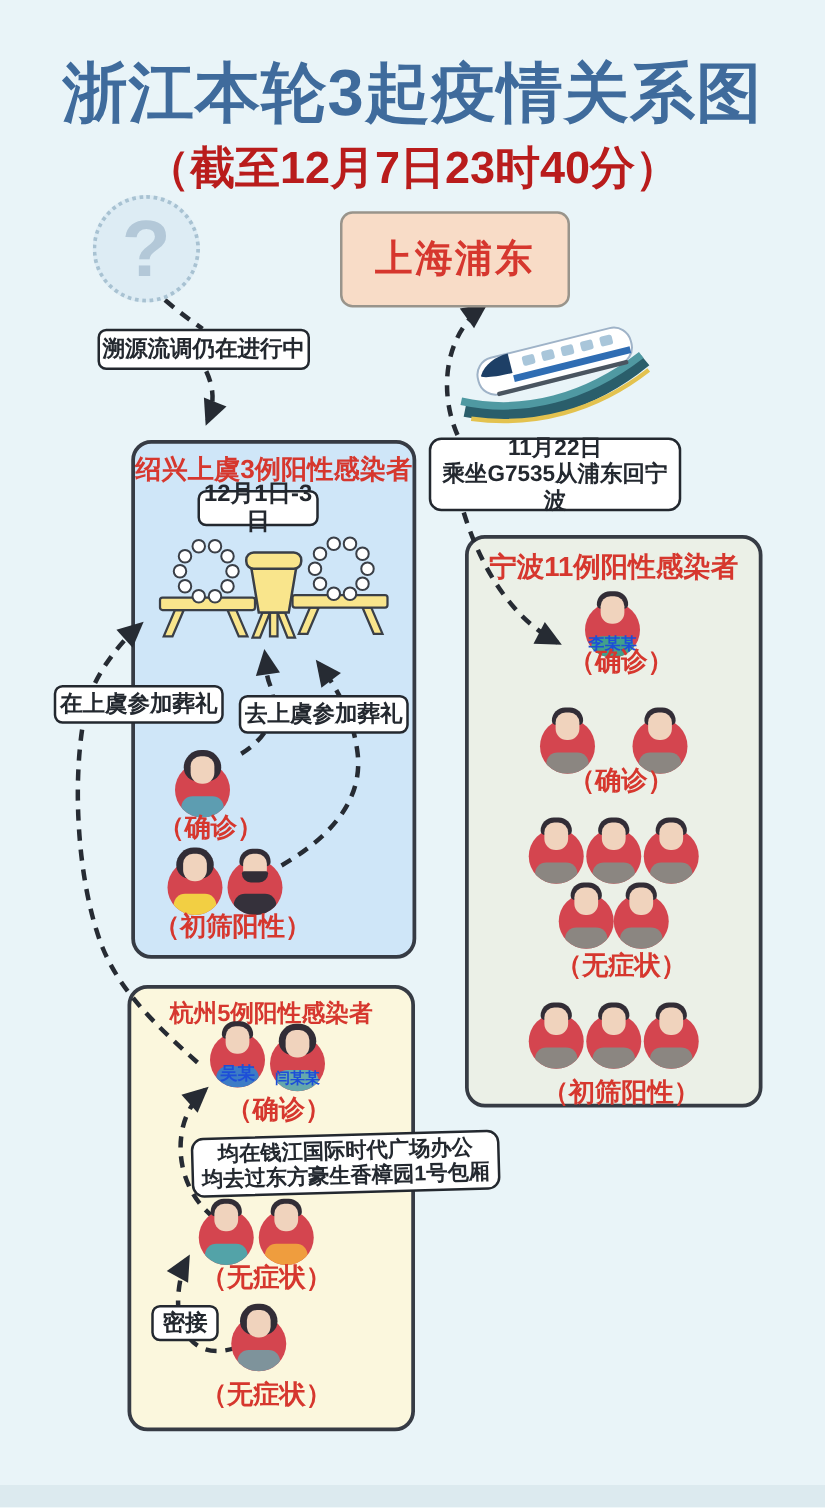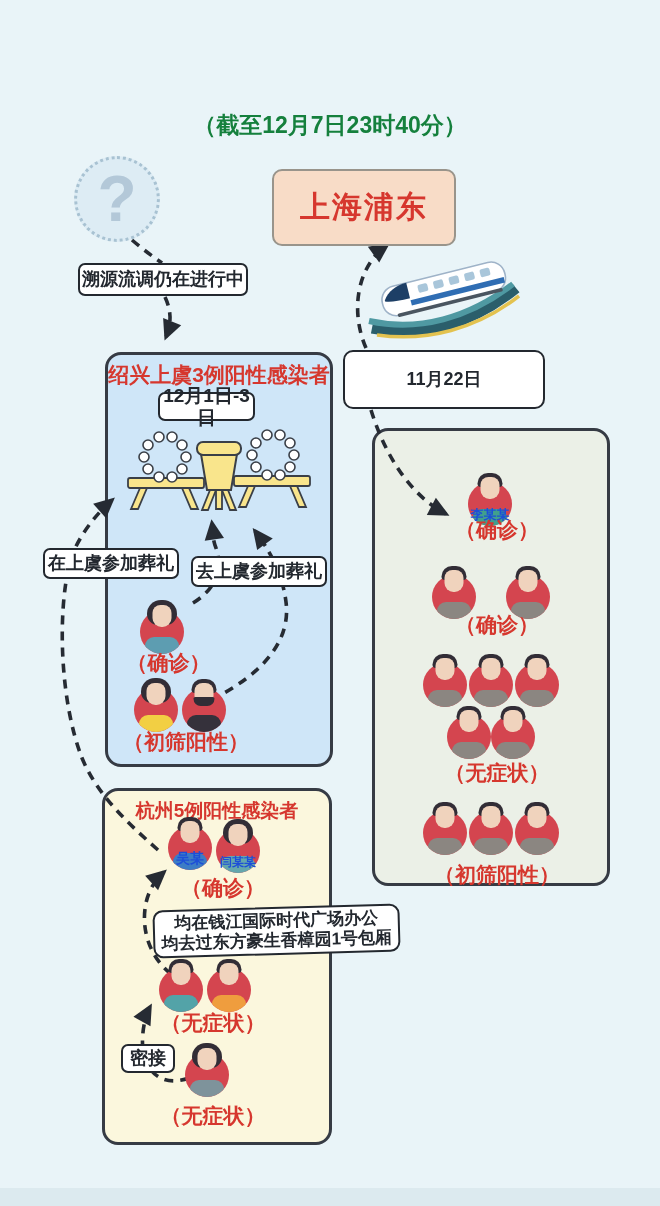--- a/index.html
+++ b/index.html
@@ -4,21 +4,21 @@
 <style>
   html,body{margin:0;padding:0;}
   body{font-family:"Liberation Sans","DejaVu Sans",sans-serif;}
   .page{position:relative;width:660px;height:1206px;background:#e9f4f8;overflow:hidden;}
   .page *{box-sizing:border-box;}
 
   
   .main-title{position:absolute;left:0;top:40px;width:660px;text-align:center;
     font-size:52px;font-weight:900;color:#3f6b9c;letter-spacing:1px;z-index:3;}
   .sub-title{position:absolute;left:0;top:110px;width:660px;text-align:center;
-    font-size:23px;font-weight:bold;color:#15803d;z-index:3;}
+    font-size:36px;font-weight:bold;color:#b91c1c;z-index:3;}
 
   
   .region{position:absolute;border:3px solid #363b44;border-radius:16px;z-index:1;}
   .region-title{position:absolute;text-align:center;font-weight:900;color:#d6372e;z-index:3;}
 
   
   .tag-box{position:absolute;background:#fff;border:2.5px solid #23282f;border-radius:7px;
     display:flex;flex-direction:column;align-items:center;justify-content:center;
     font-weight:bold;color:#23282f;z-index:4;text-align:center;line-height:1.15;}
 
@@ -61,20 +61,21 @@
 
   .footer-strip{position:absolute;left:0;top:1188px;width:660px;height:18px;background:#dceaef;z-index:0;}
 </style>
 </head>
 <body>
 
 <div class="page">
 
   <div class="footer-strip"></div>
 
+  <div class="main-title">浙江本轮3起疫情关系图</div>
   <div class="sub-title">（截至12月7日23时40分）</div>
 
   <div class="region" style="left:105px;top:352px;width:228px;height:415px;background:#cfe6f8;"></div>
   <div class="region" style="left:372px;top:428px;width:238px;height:458px;background:#ebf0e7;"></div>
   <div class="region" style="left:102px;top:788px;width:230px;height:357px;background:#fbf7dd;"></div>
 
   <svg class="wires" viewBox="0 0 660 1206">
     <defs>
       <marker id="ah" viewBox="0 0 12 12" refX="9.5" refY="6" markerWidth="6.5" markerHeight="6.5" orient="auto">
         <path d="M1,1 L11.5,6 L1,11 z" fill="#262b33"></path>
@@ -117,20 +118,21 @@
       <rect x="26" y="56" width="108" height="3.5" rx="1.5" fill="#4a5560"></rect>
     </g>
   </svg>
 
   <div class="tag-box" style="left:78px;top:263px;width:170px;height:33px;font-size:18px;">
     <span>溯源流调仍在进行中</span>
   </div>
 
   <div class="tag-box" style="left:343px;top:350px;width:202px;height:59px;font-size:18px;border-radius:10px;">
     <span>11月22日</span>
+    <span>乘坐G7535从浦东回宁波</span>
   </div>
 
   <div class="region-title" style="left:105px;top:361px;width:228px;font-size:21px;">绍兴上虞3例阳性感染者</div>
 
   <div class="tag-box" style="left:158px;top:392px;width:97px;height:29px;font-size:19px;">
     <span>12月1日-3日</span>
   </div>
 
   <svg style="position:absolute;left:120px;top:428px;z-index:3;" width="198" height="86" viewBox="0 0 198 86">
     <g stroke="#3a3f47" stroke-width="1.8" fill="#f9e58c">
@@ -197,20 +199,21 @@
     <div class="avatar flow beard" style="--shirt:#35313b;">
       <div class="hair"></div>
         <div class="face"></div>
         <div class="circ">
           <div class="torso"></div>
         </div>
     </div>
   </div>
   <div class="status" style="left:105px;top:730px;width:150px;">（初筛阳性）</div>
 
+  <div class="region-title" style="left:372px;top:439px;width:238px;font-size:22px;">宁波11例阳性感染者</div>
 
   <div class="avatar" style="left:468px;top:472px;--shirt:#41a08c;">
     <div class="hair"></div>
       <div class="face"></div>
       <div class="circ">
         <div class="torso"></div>
       </div>
     <div class="tag">李某某</div>
   </div>
   <div class="status" style="left:372px;top:518px;width:238px;">（确诊）</div>

